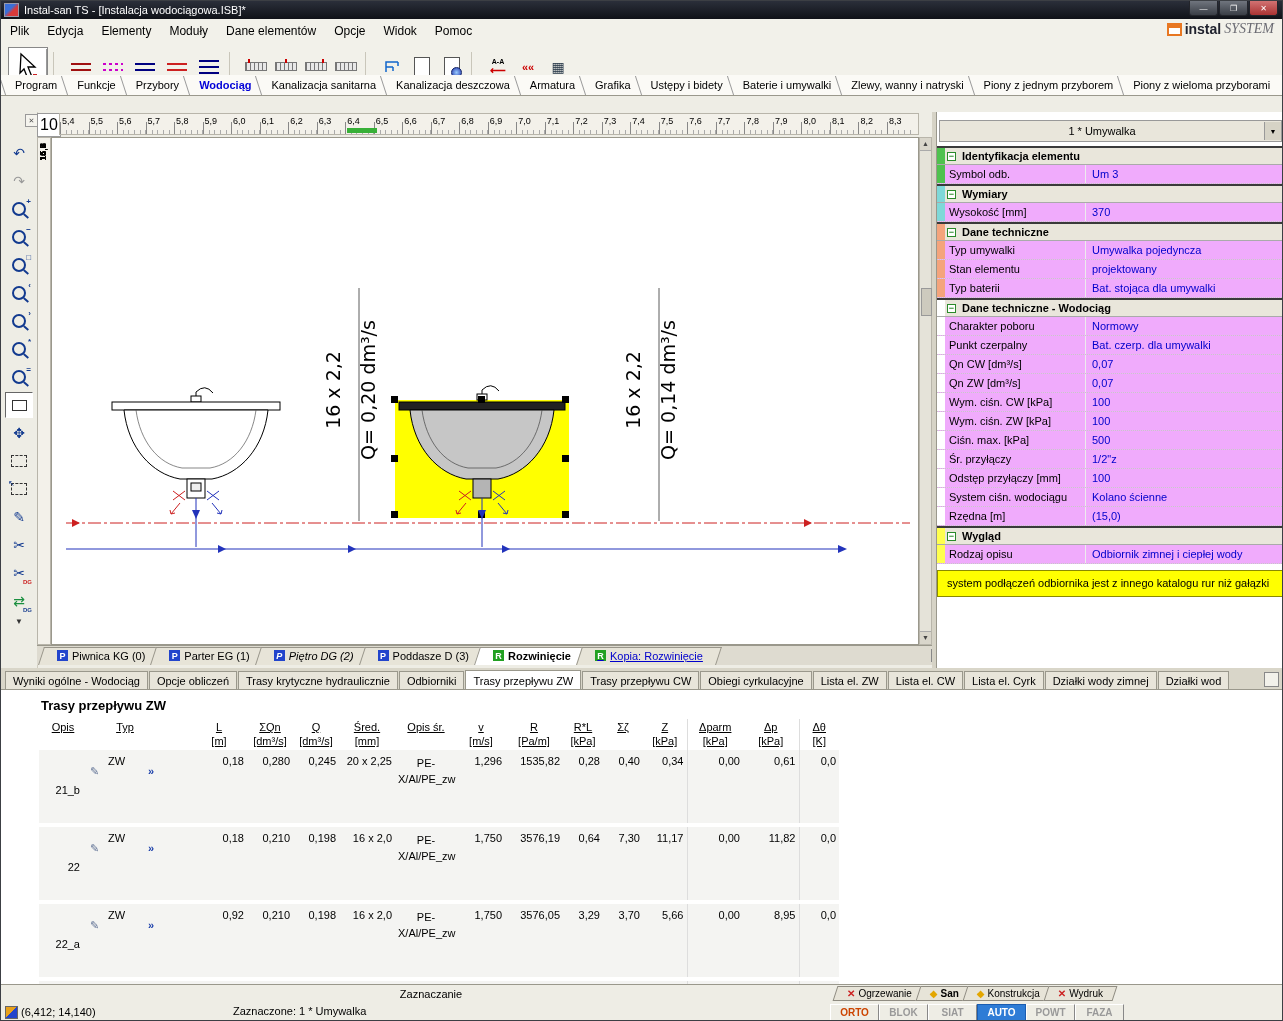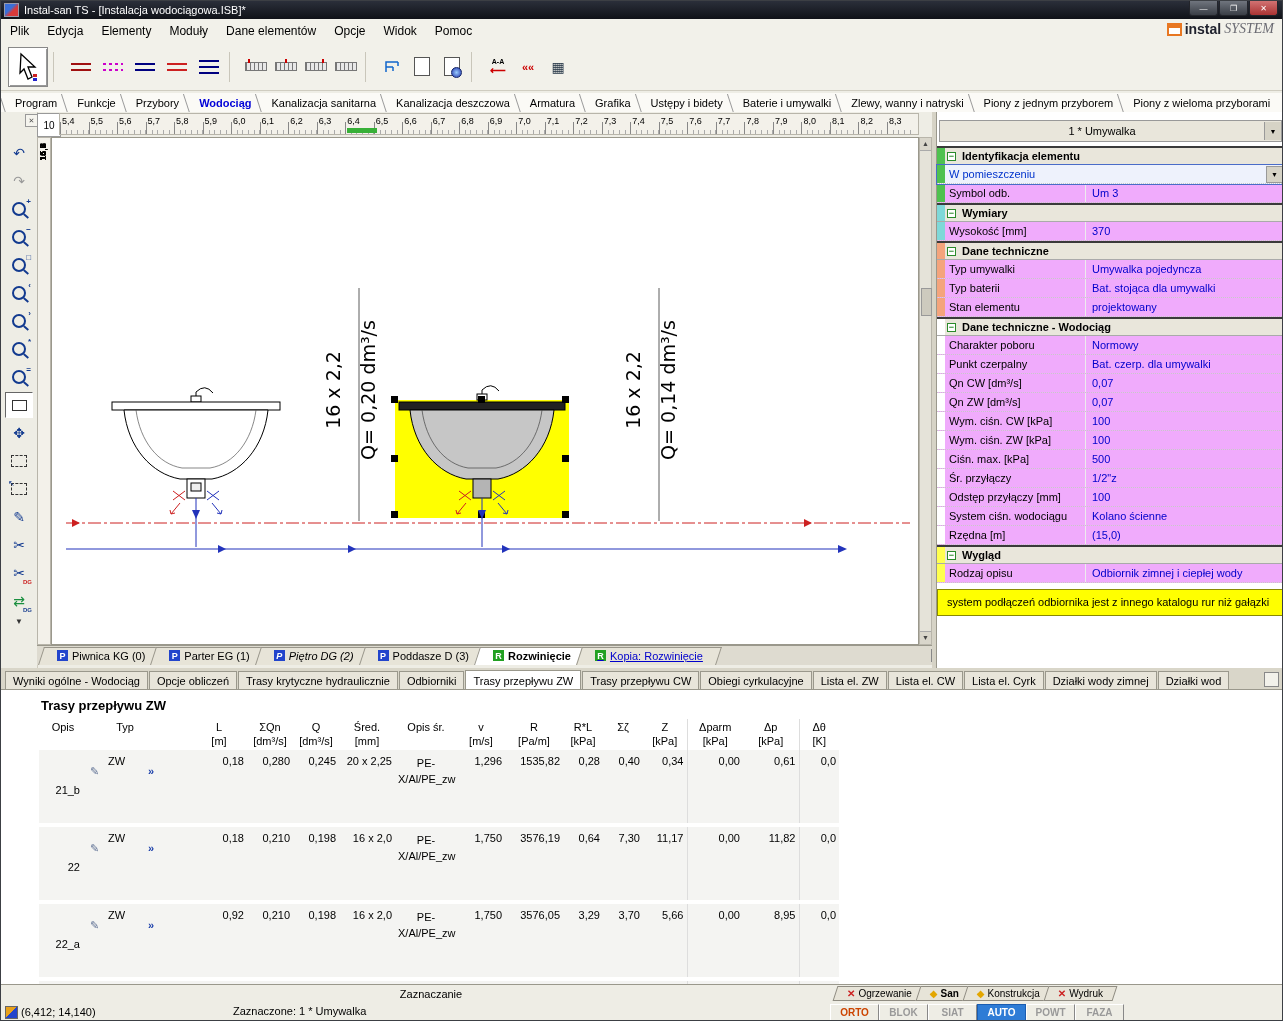--- a/index.html
+++ b/index.html
@@ -44,21 +44,21 @@
   .rmark{position:absolute;top:-4px;width:2px;height:4px;background:#c00;}
   .pageico{width:14px;height:17px;background:#fff;border:1px solid #555;position:relative;}
   .pageico.globe::after{content:"";position:absolute;right:-3px;bottom:-3px;width:9px;height:9px;border-radius:50%;
         background:radial-gradient(#9cf,#23a);border:1px solid #126;}
   .aawrap{display:flex;flex-direction:column;align-items:center;line-height:1;}
   .aatxt{font-size:7px;font-weight:bold;}
   .aarrow{color:#c00;font-size:11px;font-weight:bold;}
   .gridico{color:#234;font-size:14px;}
   .schemico{stroke:#1166cc;fill:none;stroke-width:1.5;}
   
-  .cattabs{position:absolute;left:0;top:92px;width:100%;height:21px;background:#fbfaf6;
+  .cattabs{position:absolute;left:0;top:74px;width:100%;height:21px;background:#fbfaf6;
            border-bottom:1px solid #9a988c;display:flex;align-items:stretch;padding-left:4px;
            white-space:nowrap;overflow:hidden;box-sizing:border-box;}
   .cattab{position:relative;padding:4px 10px 2px;font-size:11px;}
   .cattab::before{content:"";position:absolute;inset:1px -3px 0 -3px;border-left:1px solid #999;
            transform:skewX(18deg);}
   .cattab.selected{color:#0000d8;font-weight:bold;}
   
   .workspace{position:absolute;left:0;top:111px;width:100%;height:556px;background:#eeede5;}
   .left-tools{position:absolute;left:0;top:0;width:36px;height:100%;background:#eeede5;border-right:1px solid #cfccc0;}
   .ruler-x{position:absolute;left:24px;top:2px;width:11px;height:11px;border:1px solid #999;background:#f5f4ee;
@@ -71,21 +71,21 @@
   .lb .sub{position:absolute;right:1px;top:0;font-size:8px;font-weight:bold;color:#123a8f;}
   .lb .dg{position:absolute;right:0;bottom:0;font-size:6px;font-weight:bold;color:#c22;}
   .mg{position:relative;width:10px;height:10px;border:2px solid #123a8f;border-radius:50%;}
   .mg::after{content:"";position:absolute;width:6px;height:2px;background:#123a8f;right:-5px;bottom:-3px;transform:rotate(40deg);}
   .dashrect{width:14px;height:10px;border:1px dashed #333;}
   .solidrect{width:13px;height:9px;border:1px solid #333;background:#fff;}
   .lb .corner{position:absolute;left:2px;top:2px;font-size:8px;color:#123a8f;}
   .more-arrow{text-align:center;color:#333;font-size:8px;margin-top:3px;}
   
   .corner10{position:absolute;left:36px;top:1px;width:22px;height:22px;border:1px solid #999;background:#fff;
-            display:flex;align-items:center;justify-content:center;font-size:10px;}
+            display:flex;align-items:center;justify-content:center;font-size:16px;}
   .h-ruler{position:absolute;left:58px;top:1px;width:860px;height:22px;background:#f3f1ea;border:1px solid #b8b5aa;
            display:flex;overflow:hidden;box-sizing:border-box;}
   .h-num{flex:none;width:28.53px;font-size:9px;padding:2px 0 0 2px;box-sizing:border-box;
          background-image:linear-gradient(#888 0 0),repeating-linear-gradient(90deg,#aaa 0 1px,transparent 1px 5.7px);
          background-size:1px 12px,100% 4px;background-position:left bottom,left bottom;background-repeat:no-repeat;}
   .hl-green{position:absolute;left:287px;bottom:1px;width:30px;height:5px;background:#38b038;}
   .v-ruler{position:absolute;left:36px;top:25px;width:14px;height:508px;background:#f3f1ea;border:1px solid #b8b5aa;
            box-sizing:border-box;overflow:hidden;}
   .v-num{position:relative;height:28.22px;
          background-image:linear-gradient(#888 0 0),repeating-linear-gradient(180deg,#aaa 0 1px,transparent 1px 5.64px);
@@ -138,21 +138,21 @@
   
   .rtabs{position:absolute;left:0;top:667px;width:100%;height:22px;background:#d9d6c9;border-bottom:1px solid #9a988c;
          display:flex;align-items:flex-end;padding-left:4px;white-space:nowrap;overflow:hidden;box-sizing:border-box;}
   .rtab{padding:3px 7px 2px;font-size:11px;border:1px solid #9a988c;border-bottom:none;background:#e8e5da;margin-right:1px;}
   .rtab.selected{background:#fff;padding-top:4px;}
   .rtabs-ico{position:absolute;right:3px;top:4px;width:13px;height:13px;border:1px solid #888;background:#f2f1ea;}
   
   .table-area{position:absolute;left:0;top:689px;width:100%;height:294px;background:#fff;overflow:hidden;}
   .ttitle{margin:8px 0 6px 40px;font-size:13px;font-weight:bold;}
   table.rtable{border-collapse:collapse;margin-left:38px;table-layout:fixed;width:800px;font-size:11px;}
-  .rtable th{font-weight:normal;text-align:center;padding:1px 2px;line-height:1.3;vertical-align:top;}
+  .rtable th{font-weight:normal;text-align:center;padding:1px 2px;line-height:1.3;vertical-align:top;text-decoration:underline;}
   .rtable td{vertical-align:top;padding:5px 3px 2px;}
   .trow td{background:#f4f4f2;border-bottom:4px solid #fff;padding-bottom:26px;}
   .num{text-align:right;}
   .c-opis{text-align:right;}
   .chip{padding:1px 4px;display:inline-block;margin-top:28px;}
   .clip{color:#667799;font-size:11px;display:inline-block;margin-top:10px;}
   .navv{color:#1b3faa;font-weight:bold;letter-spacing:-1px;display:inline-block;margin-top:10px;}
   .c-osr{text-align:center;white-space:pre-line;line-height:1.5;}
   .bl{border-left:1px solid #ddd;}
   .rtable th.bl{border-left:1px solid #ddd;}
@@ -533,27 +533,20 @@
       </div>
       <div class="prop-rows">
 
           <div class="prow group">
             <span class="stripe" style="background: rgb(79, 193, 79);"></span>
             <span class="collapse">−</span>
             <span class="plabel">Identyfikacja elementu</span>
 
           </div>
 
-          <div class="prow prop editing">
-            <span class="stripe" style="background: rgb(79, 193, 79);"></span>
-
-            <span class="plabel">W pomieszczeniu</span>
-
-            <span class="pdd">▼</span>
-          </div>
 
           <div class="prow prop">
             <span class="stripe" style="background: rgb(79, 193, 79);"></span>
 
             <span class="plabel">Symbol odb.</span>
             <span class="pvalue">Um 3</span>
 
           </div>
 
           <div class="prow group">
@@ -583,30 +576,30 @@
             <span class="stripe" style="background: rgb(244, 164, 124);"></span>
 
             <span class="plabel">Typ umywalki</span>
             <span class="pvalue">Umywalka pojedyncza</span>
 
           </div>
 
           <div class="prow prop">
             <span class="stripe" style="background: rgb(244, 164, 124);"></span>
 
+            <span class="plabel">Stan elementu</span>
+            <span class="pvalue">projektowany</span>
+
+          </div>
+
+          <div class="prow prop">
+            <span class="stripe" style="background: rgb(244, 164, 124);"></span>
+
             <span class="plabel">Typ baterii</span>
             <span class="pvalue">Bat. stojąca dla umywalki</span>
-
-          </div>
-
-          <div class="prow prop">
-            <span class="stripe" style="background: rgb(244, 164, 124);"></span>
-
-            <span class="plabel">Stan elementu</span>
-            <span class="pvalue">projektowany</span>
 
           </div>
 
           <div class="prow group">
             <span class="stripe" style="background: rgb(255, 255, 255);"></span>
             <span class="collapse">−</span>
             <span class="plabel">Dane techniczne - Wodociąg</span>
 
           </div>
 

